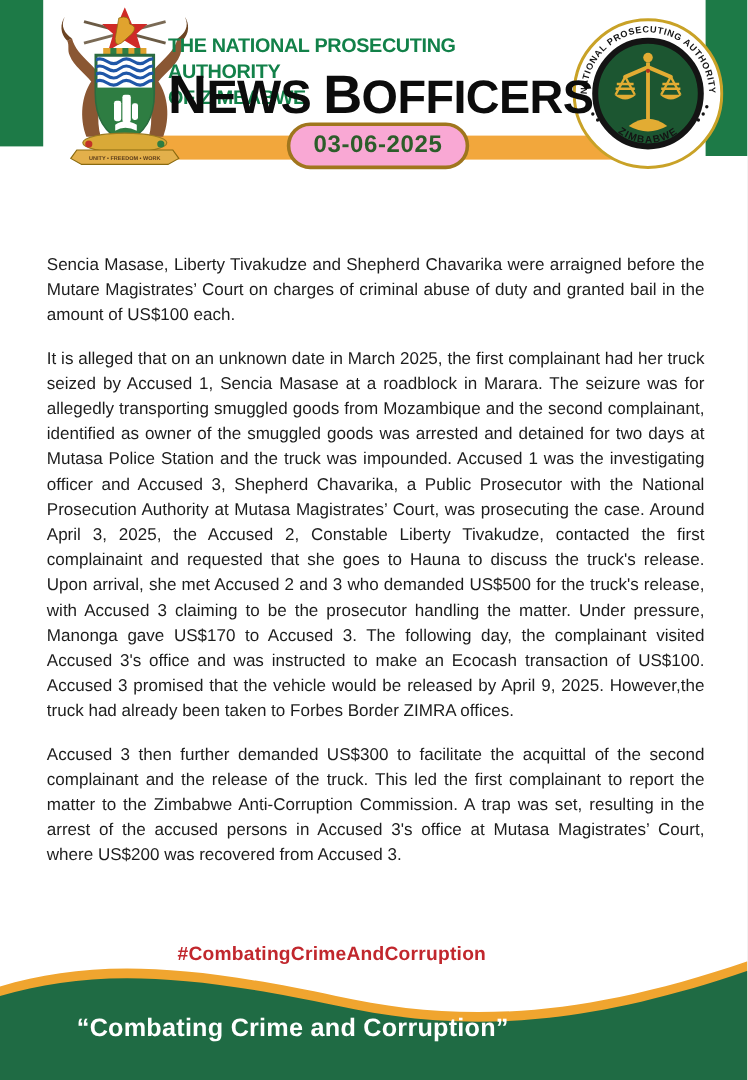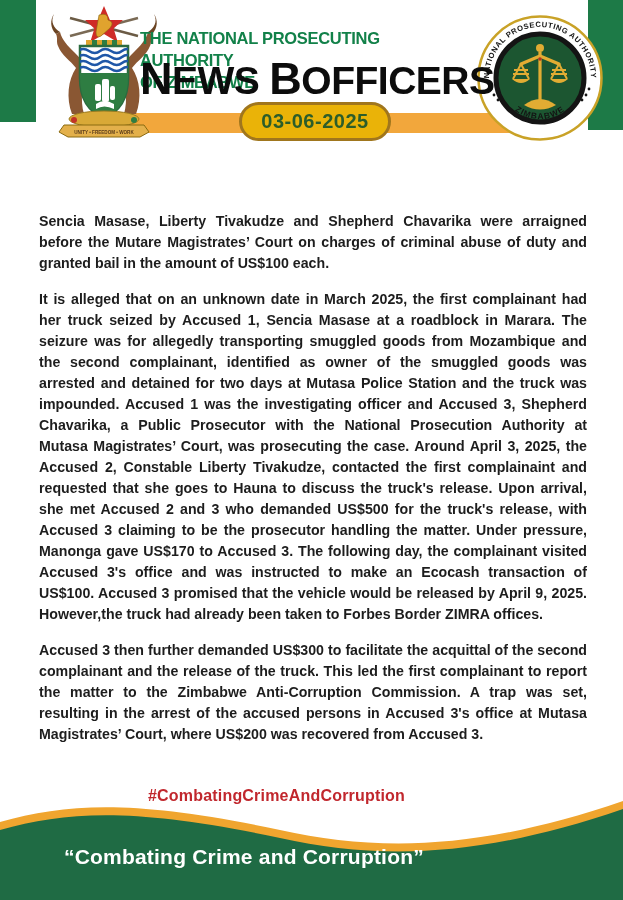--- a/index.html
+++ b/index.html
@@ -24,36 +24,36 @@
   .bulletin{
     position:absolute;left:140px;top:56px;width:330px;text-align:center;
     color:#0c0c0c;font-weight:bold;line-height:1;white-space:nowrap;letter-spacing:-0.5px;
   }
   .bulletin .cap{font-size:45px;}
   .bulletin .rest{font-size:39px;}
   .bulletin .gap{display:inline-block;width:10px;}
   
   .date-pill{
     position:absolute;left:239px;top:102px;width:146px;height:33px;
-    background:#eab308;border:3px solid #A0761D;border-radius:20px;
+    background:#f9a8d4;border:3px solid #A0761D;border-radius:20px;
     color:#2C5D2A;font-weight:bold;font-size:20px;line-height:33px;text-align:center;
     letter-spacing:0.5px;
   }
   
   .headline{
     position:absolute;left:30px;top:147px;width:563px;text-align:center;
     font-weight:bold;font-size:17.5px;line-height:26px;color:#101010;letter-spacing:-0.2px;
   }
   .headline span{text-decoration:underline;text-decoration-thickness:1.5px;text-underline-offset:3px;}
   
   .body-copy{
     position:absolute;left:39px;top:211px;width:548px;
     font-size:14.2px;line-height:21px;color:#1d1d1d;text-align:justify;
   }
-  .body-copy p{margin:0 0 15px 0;font-weight:bold;}
+  .body-copy p{margin:0 0 15px 0;}
   .hashtag{
     position:absolute;left:0;top:787px;width:508px;text-align:center;padding-left:45px;
     box-sizing:border-box;color:#C1272D;font-weight:bold;font-size:16px;letter-spacing:0.2px;
   }
   
   .footer-wave{position:absolute;left:0;top:800px;width:623px;height:100px;}
   .slogan{
     position:absolute;left:20px;top:845px;color:#ffffff;font-weight:bold;
     font-size:21px;letter-spacing:0.2px;margin-left:44px;
   }

